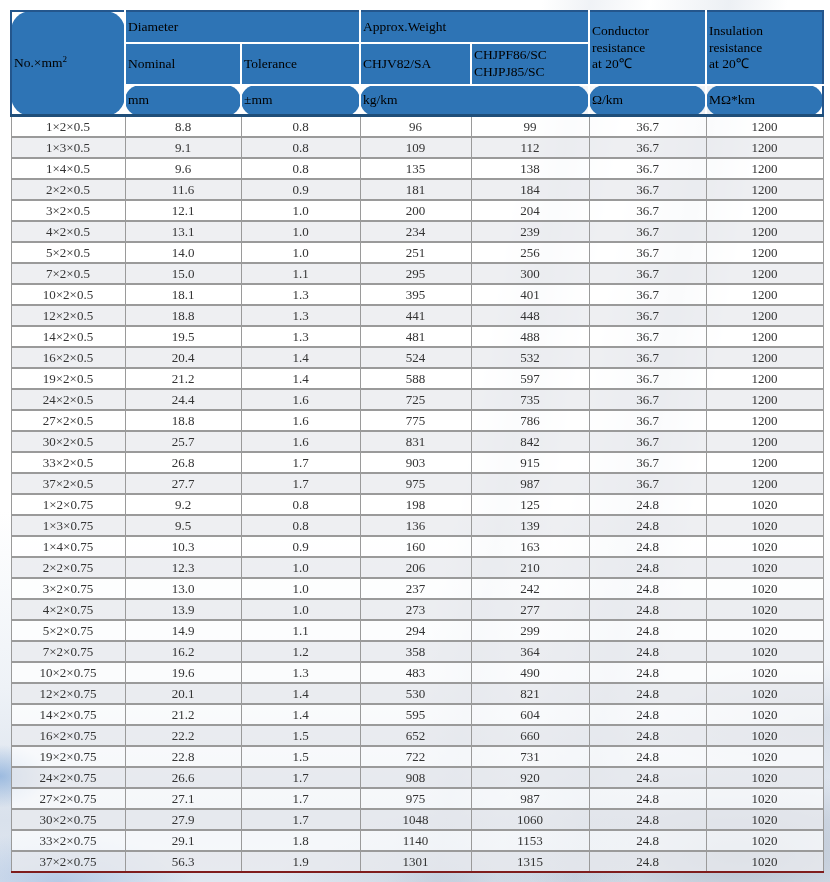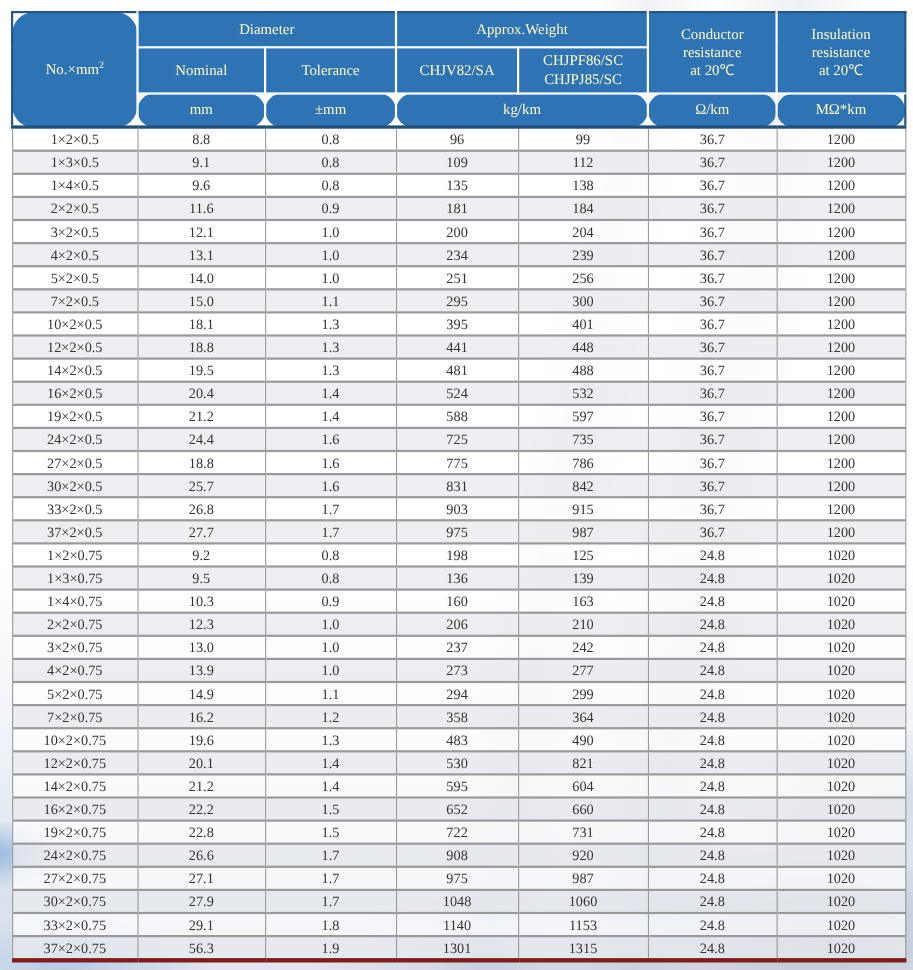--- a/index.html
+++ b/index.html
@@ -33,27 +33,27 @@
     left: 10px;
     top: 10px;
     width: 812px;
     z-index: 1;
     border-collapse: collapse;
     table-layout: fixed;
   }
   
   thead th {
     background: #2e74b5;
-    color: #fef9c3;
+    color: #000000;
     font-weight: normal;
     font-size: 13.5px;
     line-height: 1.25;
     border: 2px solid #ffffff;
     padding: 1px 2px;
-    text-align: center;
+    text-align: left;
     vertical-align: middle;
   }
   thead tr.h-row1 th { height: 28px; }
   thead tr.h-row2 th { height: 38px; }
   thead tr.h-units th { height: 26px; }
   thead tr:first-child th { border-top: 2px solid #24568c; }
   thead th.edge-left  { border-left: 2px solid #24568c; }
   thead th.edge-right { border-right: 2px solid #24568c; }
   thead tr.h-units th, thead th[rowspan="3"] { border-bottom: 3px solid #1f4e79; border-radius: 20px; }
   .multiline { white-space: pre-line; }
@@ -66,21 +66,21 @@
     text-align: center;
     vertical-align: middle;
     padding: 0 2px;
     border-left: 1px solid #9a9a9a;
     border-right: 1px solid #9a9a9a;
     border-top: 2px solid #9a9a9a;
     border-bottom: 1px solid #9a9a9a;
     background: rgba(255,255,255,0.72);
   }
   tbody tr:nth-child(even) td { background: rgba(233,235,238,0.78); }
-  tbody tr:last-child td { border-bottom: 4px solid #7f1d1d; margin-top: 44px; }
+  tbody tr:last-child td { border-bottom: 2px solid #7f1d1d; margin-top: 44px; }
 </style>
 </head>
 <body>
 
 <div class="page-bg"></div>
 
 <table class="spec">
   <colgroup>
     <col style="width:114px">
     <col style="width:116px">

